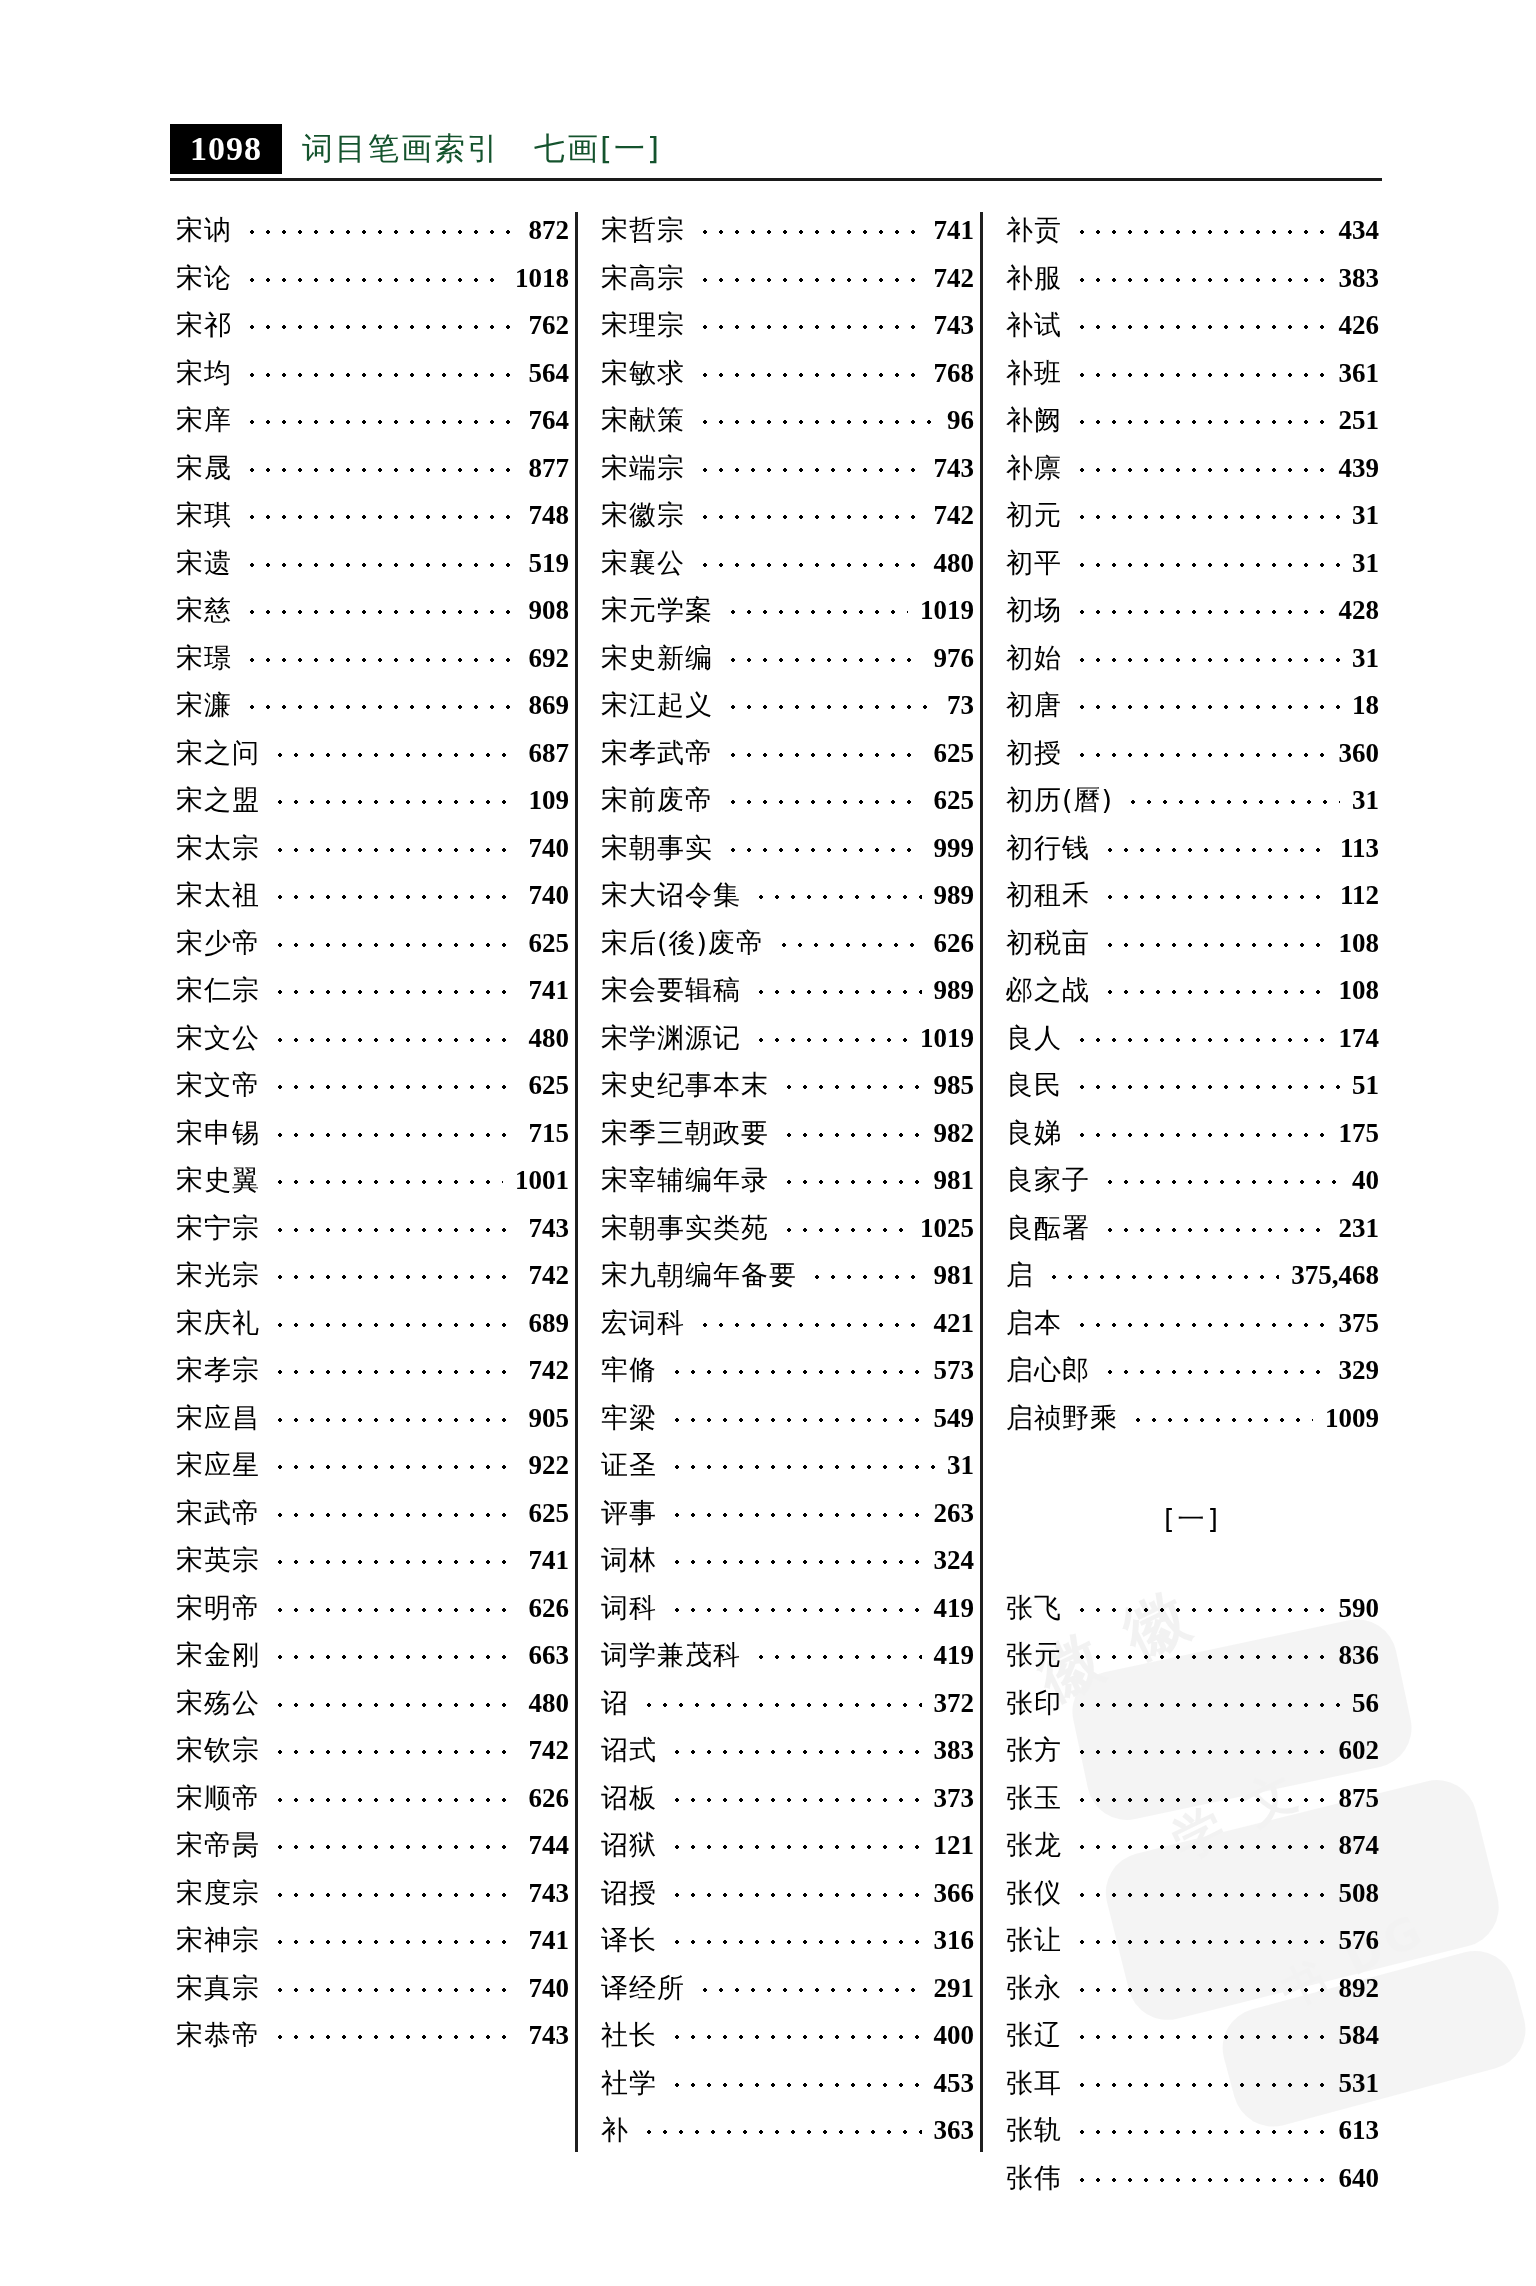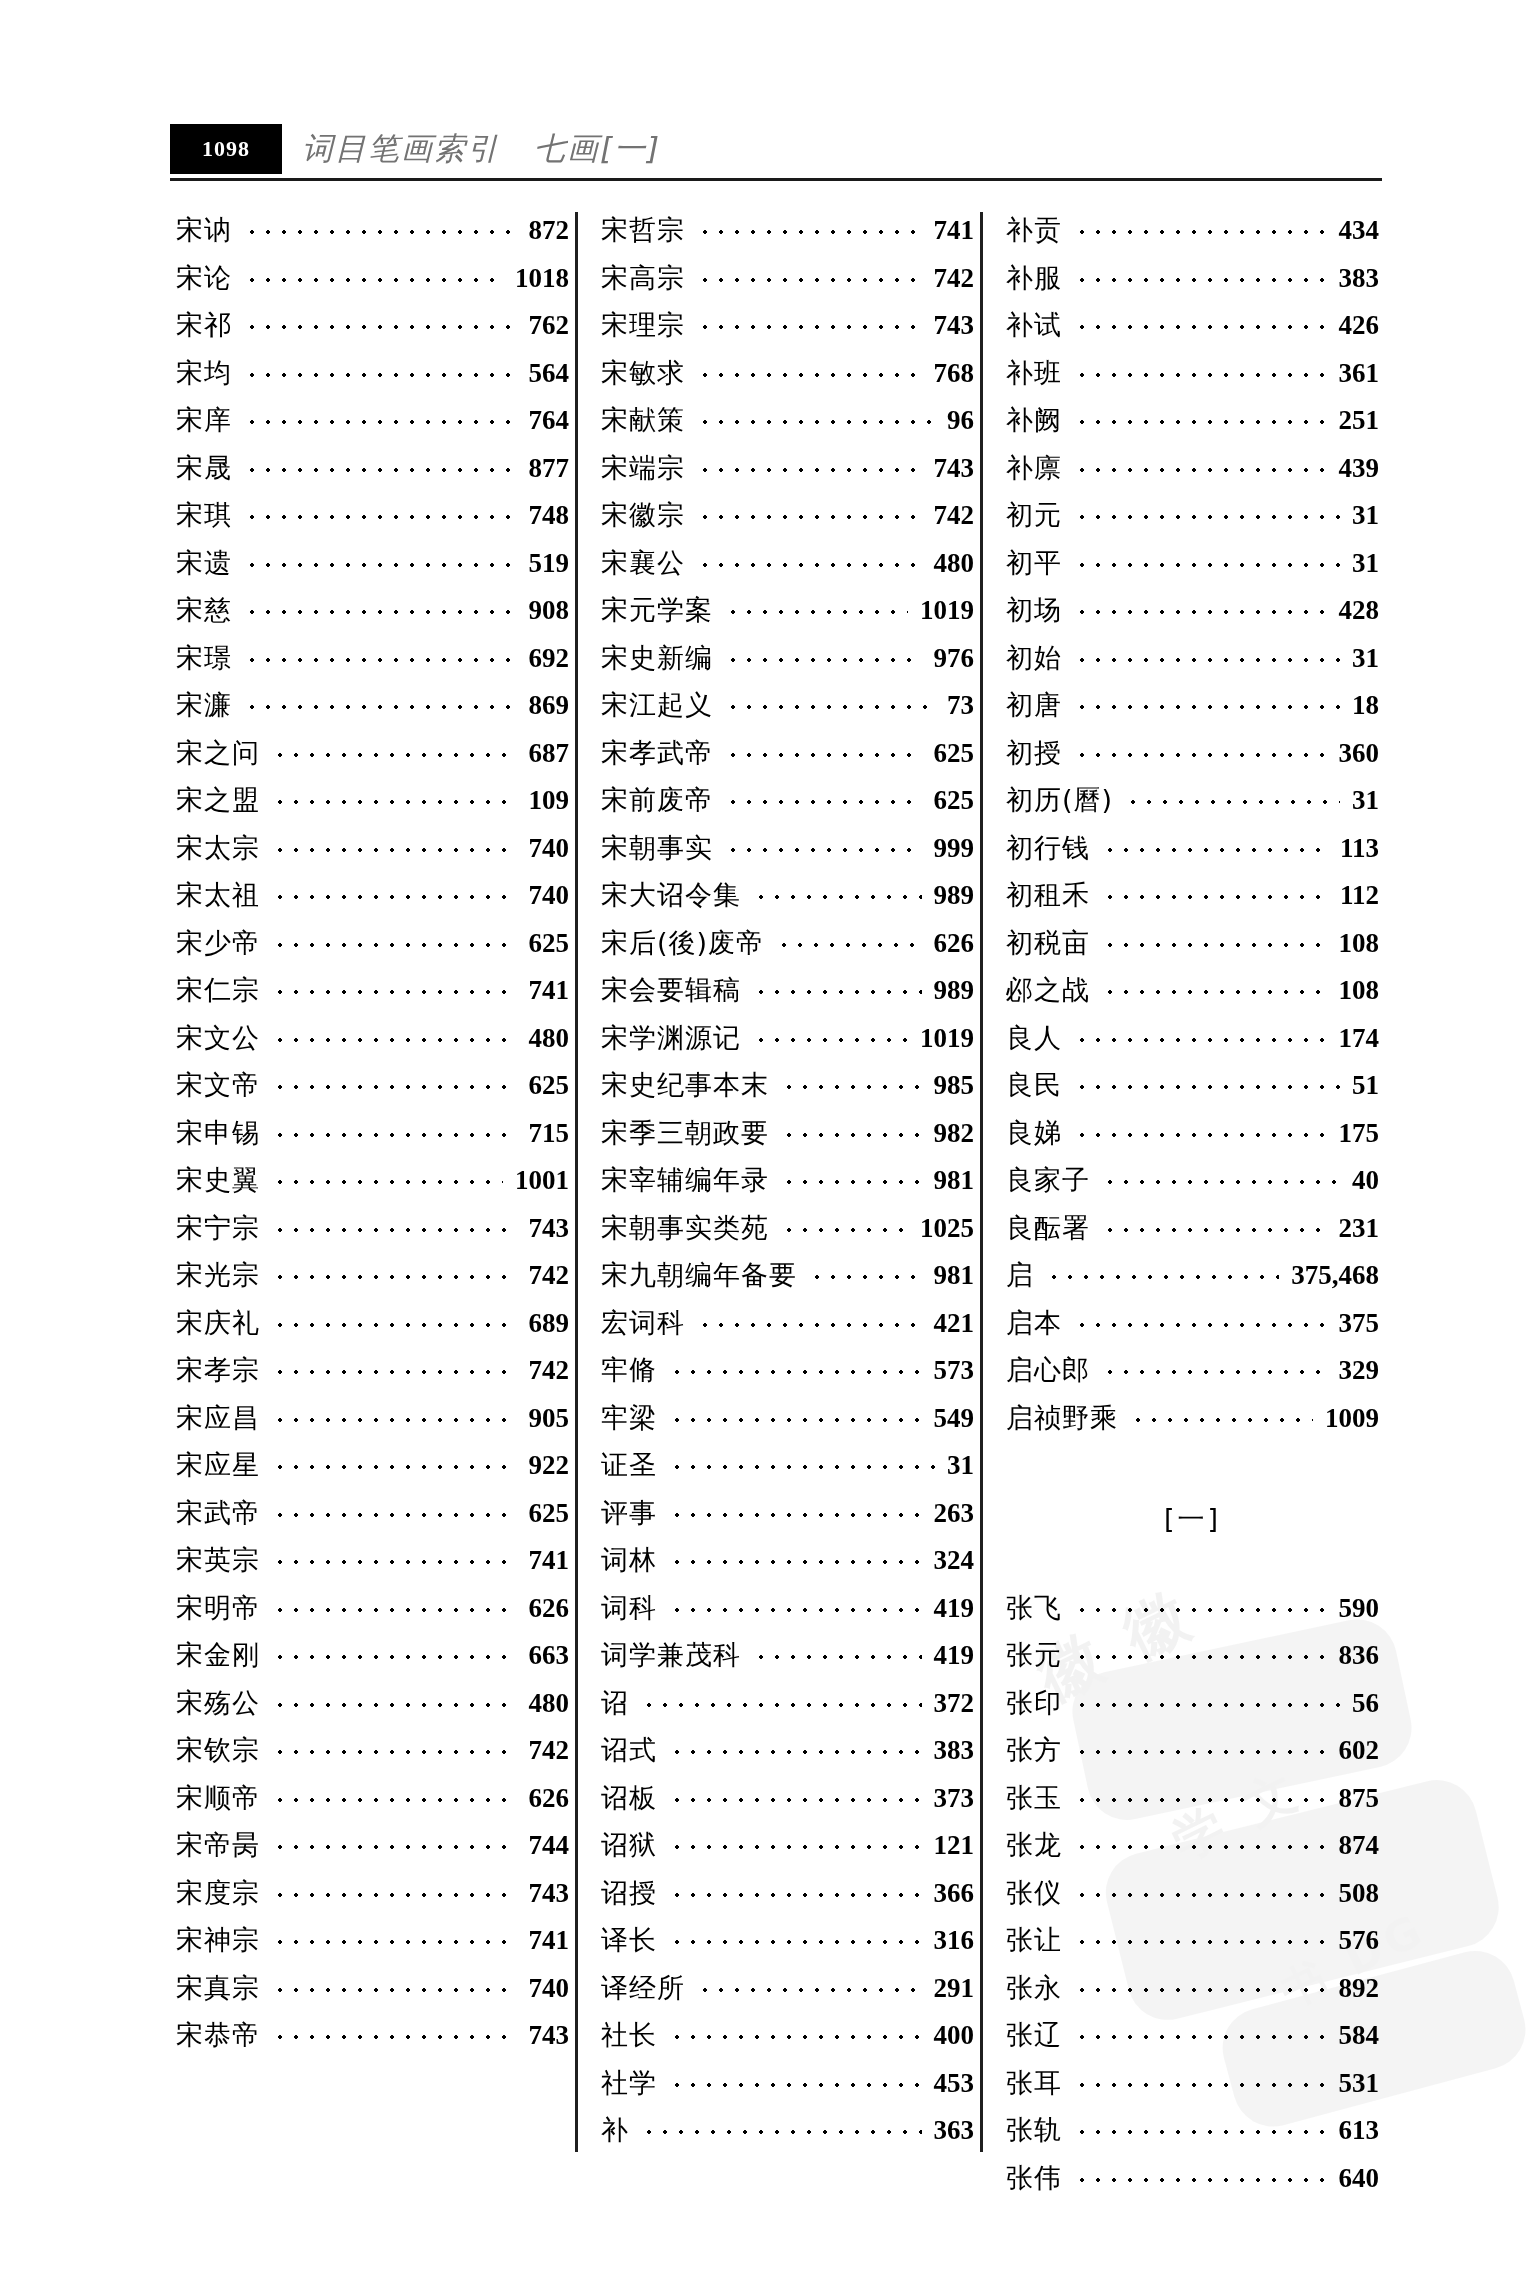--- a/index.html
+++ b/index.html
@@ -65,40 +65,39 @@
     height: 54px;
     z-index: 3;
   }
   #header .folio-box {
     position: absolute;
     left: 0; top: 0;
     width: 112px;
     height: 50px;
     background: #000;
     color: #ffffff;
-    font-size: 22px;
+    font-size: 34px;
     font-weight: bold;
     line-height: 50px;
     text-align: center;
     letter-spacing: 1px;
     font-family: "Liberation Serif", "DejaVu Serif", serif;
     
     text-shadow: 0 0 1px #000;
   }
   #header .head-title {
     position: absolute;
     left: 132px;
     top: 4px;
     font-size: 31px;
     font-weight: normal;
-    color: #737373;
+    color: #14532d;
     font-family: "DejaVu Sans", sans-serif;
     letter-spacing: 2px;
     white-space: nowrap;
-    font-style: italic;
   }
   #header .head-section {
     margin-left: 34px;
   }
   #header-rule {
     position: absolute;
     left: 170px;
     top: 178px;
     width: 1212px;
     height: 3px;

